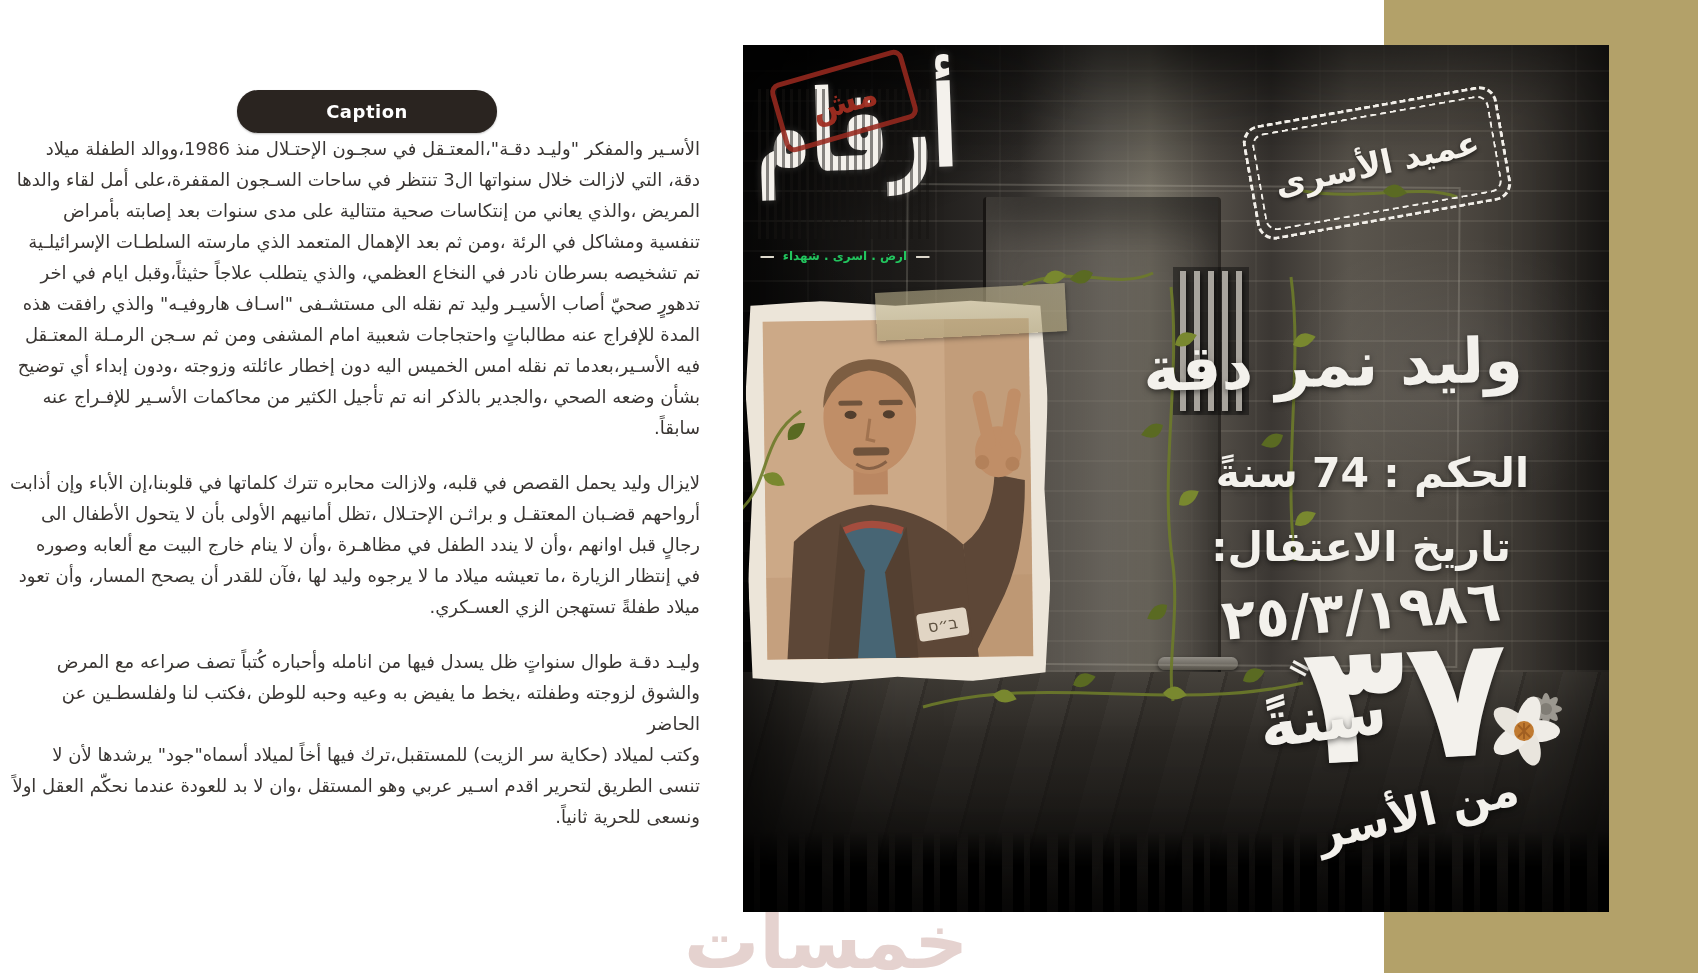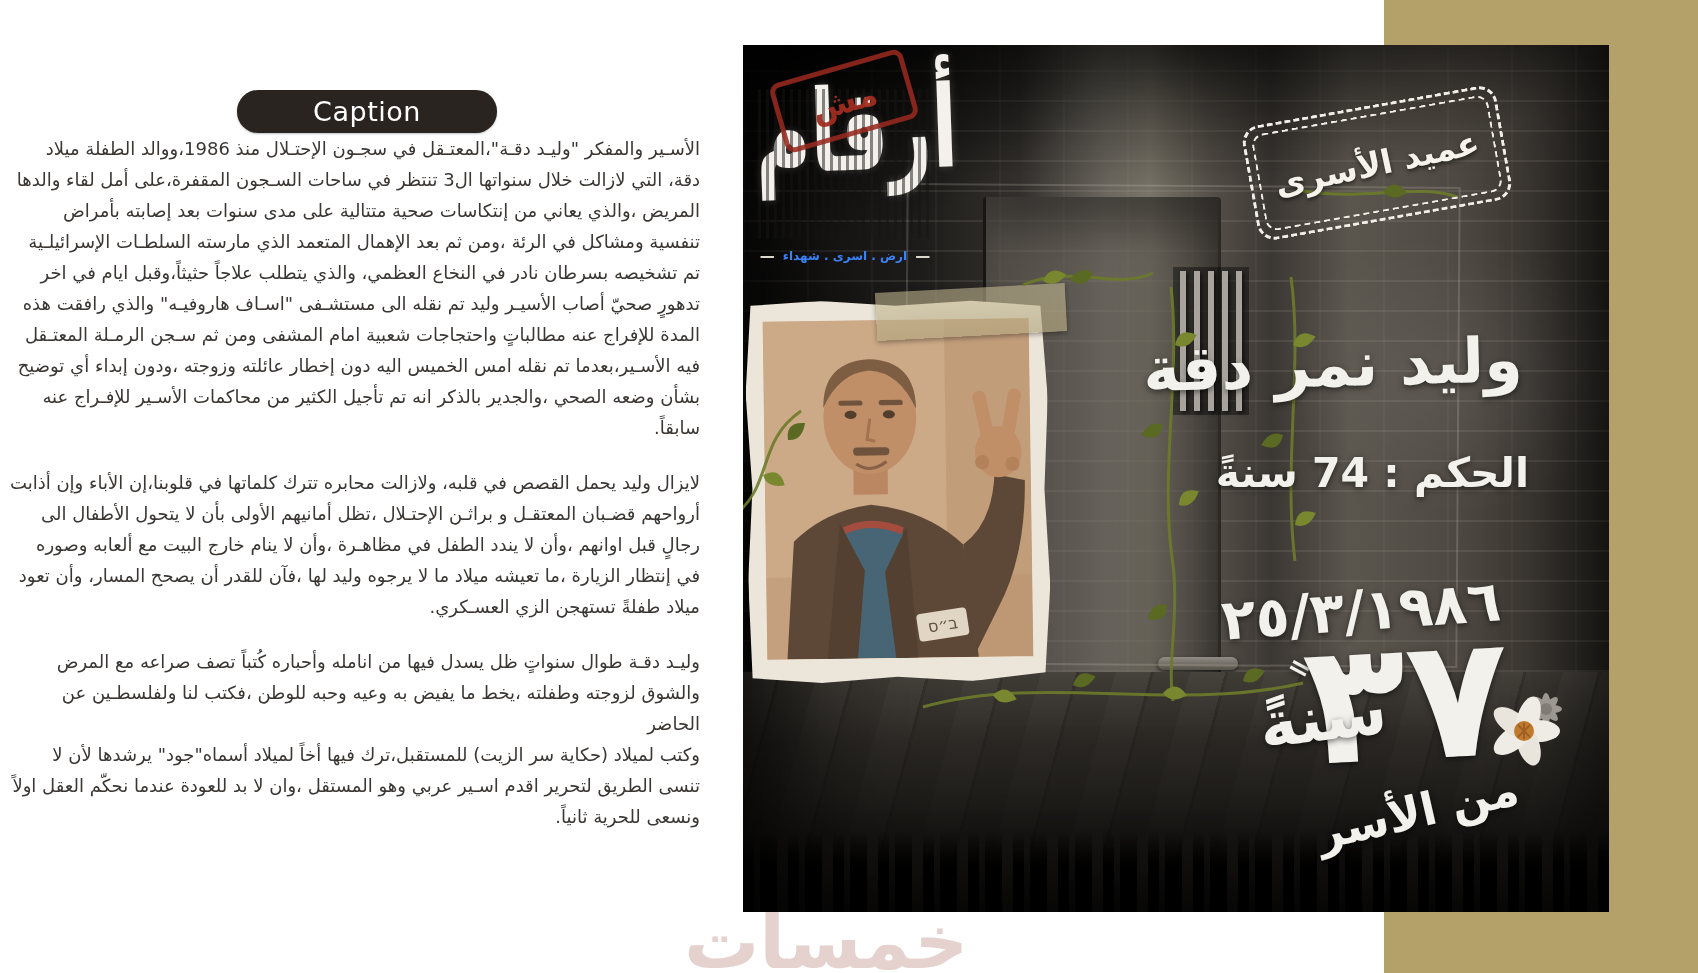--- a/index.html
+++ b/index.html
@@ -8,21 +8,21 @@
     background:#ffffff; font-family:"DejaVu Sans", sans-serif;
   }
   
   .gold-stripe{position:absolute; left:1384px; top:0; width:314px; height:973px; background:#b3a169;}
   
   .caption-badge{
     position:absolute; left:237px; top:90px; width:260px; height:43px;
     background:#2a2420; border-radius:21px; display:flex; align-items:center; justify-content:center;
     box-shadow:0 1px 2px rgba(0,0,0,0.25); z-index:2;
   }
-  .caption-badge span{color:#fff; font-size:27px; font-weight:400; letter-spacing:0.5px;}
+  .caption-badge span{color:#fff; font-size:18px; font-weight:700; letter-spacing:0.5px;}
   
   .article{
     position:absolute; left:8px; top:133px; width:692px; direction:rtl; text-align:right;
     color:#3a3633; font-size:18px; line-height:31px; z-index:2;
   }
   .article p{margin:0 0 24px; white-space:pre-line;}
   
   .poster{
     position:absolute; left:743px; top:45px; width:866px; height:867px; overflow:hidden; z-index:1;
     background:#2b2926;
@@ -66,21 +66,21 @@
     font-size:84px; font-weight:700; line-height:1.1; transform:rotate(-2deg) scale(0.9,1.35);
     text-shadow:0 0 8px rgba(255,255,255,0.2);}
   .logo-stripes{position:absolute; left:8px; top:30px; width:180px; height:150px;
     background:repeating-linear-gradient(90deg, transparent 0 5px, rgba(22,20,18,0.5) 5px 8px);}
   .logo-stamp{position:absolute; left:30px; top:6px; width:128px; height:62px;
     border:5px solid rgba(151,41,31,0.88); border-radius:10px; transform:rotate(-16deg);
     display:flex; align-items:center; justify-content:center;}
   .logo-stamp span{color:rgba(160,45,33,0.95); font-size:33px; font-weight:700;}
   .logo-tag{position:absolute; left:0; top:188px; width:200px; display:flex; align-items:center; justify-content:center; gap:8px;}
   .logo-tag .dash{color:#ddd8cc; font-size:15px; font-weight:700;}
-  .logo-tag .tag{color:#3b82f6; font-size:12px; font-weight:700; direction:rtl; white-space:nowrap;}
+  .logo-tag .tag{color:#22c55e; font-size:12px; font-weight:700; direction:rtl; white-space:nowrap;}
   
   .badge-stamp{position:absolute; left:505px; top:60px; width:252px; height:110px; z-index:7;
     border:3px dashed #f2efe9; border-radius:18px; transform:rotate(-10deg);}
   .badge-stamp .inner{position:absolute; inset:6px; border:2px dashed #f2efe9; border-radius:12px;
     display:flex; align-items:center; justify-content:center;}
   .badge-stamp .inner span{color:#f6f3ed; font-size:33px; font-weight:700; direction:rtl;
     transform:rotate(-2deg); text-shadow:0 2px 4px rgba(0,0,0,0.6);}
   
   .polaroid{position:absolute; left:4px; top:255px; width:302px; height:382px; z-index:5;
     background:#ece5d9; transform:rotate(-0.8deg); box-shadow:0 8px 22px rgba(0,0,0,0.65);
@@ -241,20 +241,21 @@
         <ellipse rx="22" ry="11" fill="#efece6" transform="rotate(144) translate(14 0)"></ellipse>
         <ellipse rx="22" ry="11" fill="#e9e5dd" transform="rotate(216) translate(14 0)"></ellipse>
         <ellipse rx="22" ry="11" fill="#efece6" transform="rotate(288) translate(14 0)"></ellipse>
         <circle r="10" fill="#c07a30"></circle>
         <path d="M-6 -6 L6 6 M-6 6 L6 -6 M0 -8 L0 8" stroke="#a05f22" stroke-width="2"></path>
       </g>
     </svg>
 
     <div class="ptxt name">وليد نمر دقة</div>
     <div class="ptxt sentence">الحكم : 74 سنةً</div>
+    <div class="ptxt arrest">تاريخ الاعتقال:</div>
     <div class="ptxt adate">٢٥/٣/١٩٨٦</div>
     <div class="ptxt yearsdash">=</div>
     <div class="ptxt yearsnum">٣٧</div>
     <div class="ptxt yearsword">سنةً</div>
     <div class="ptxt yearssub">من الأسر</div>
   </div>
 
   <div class="watermark">خمسات</div>
 
 </div>

